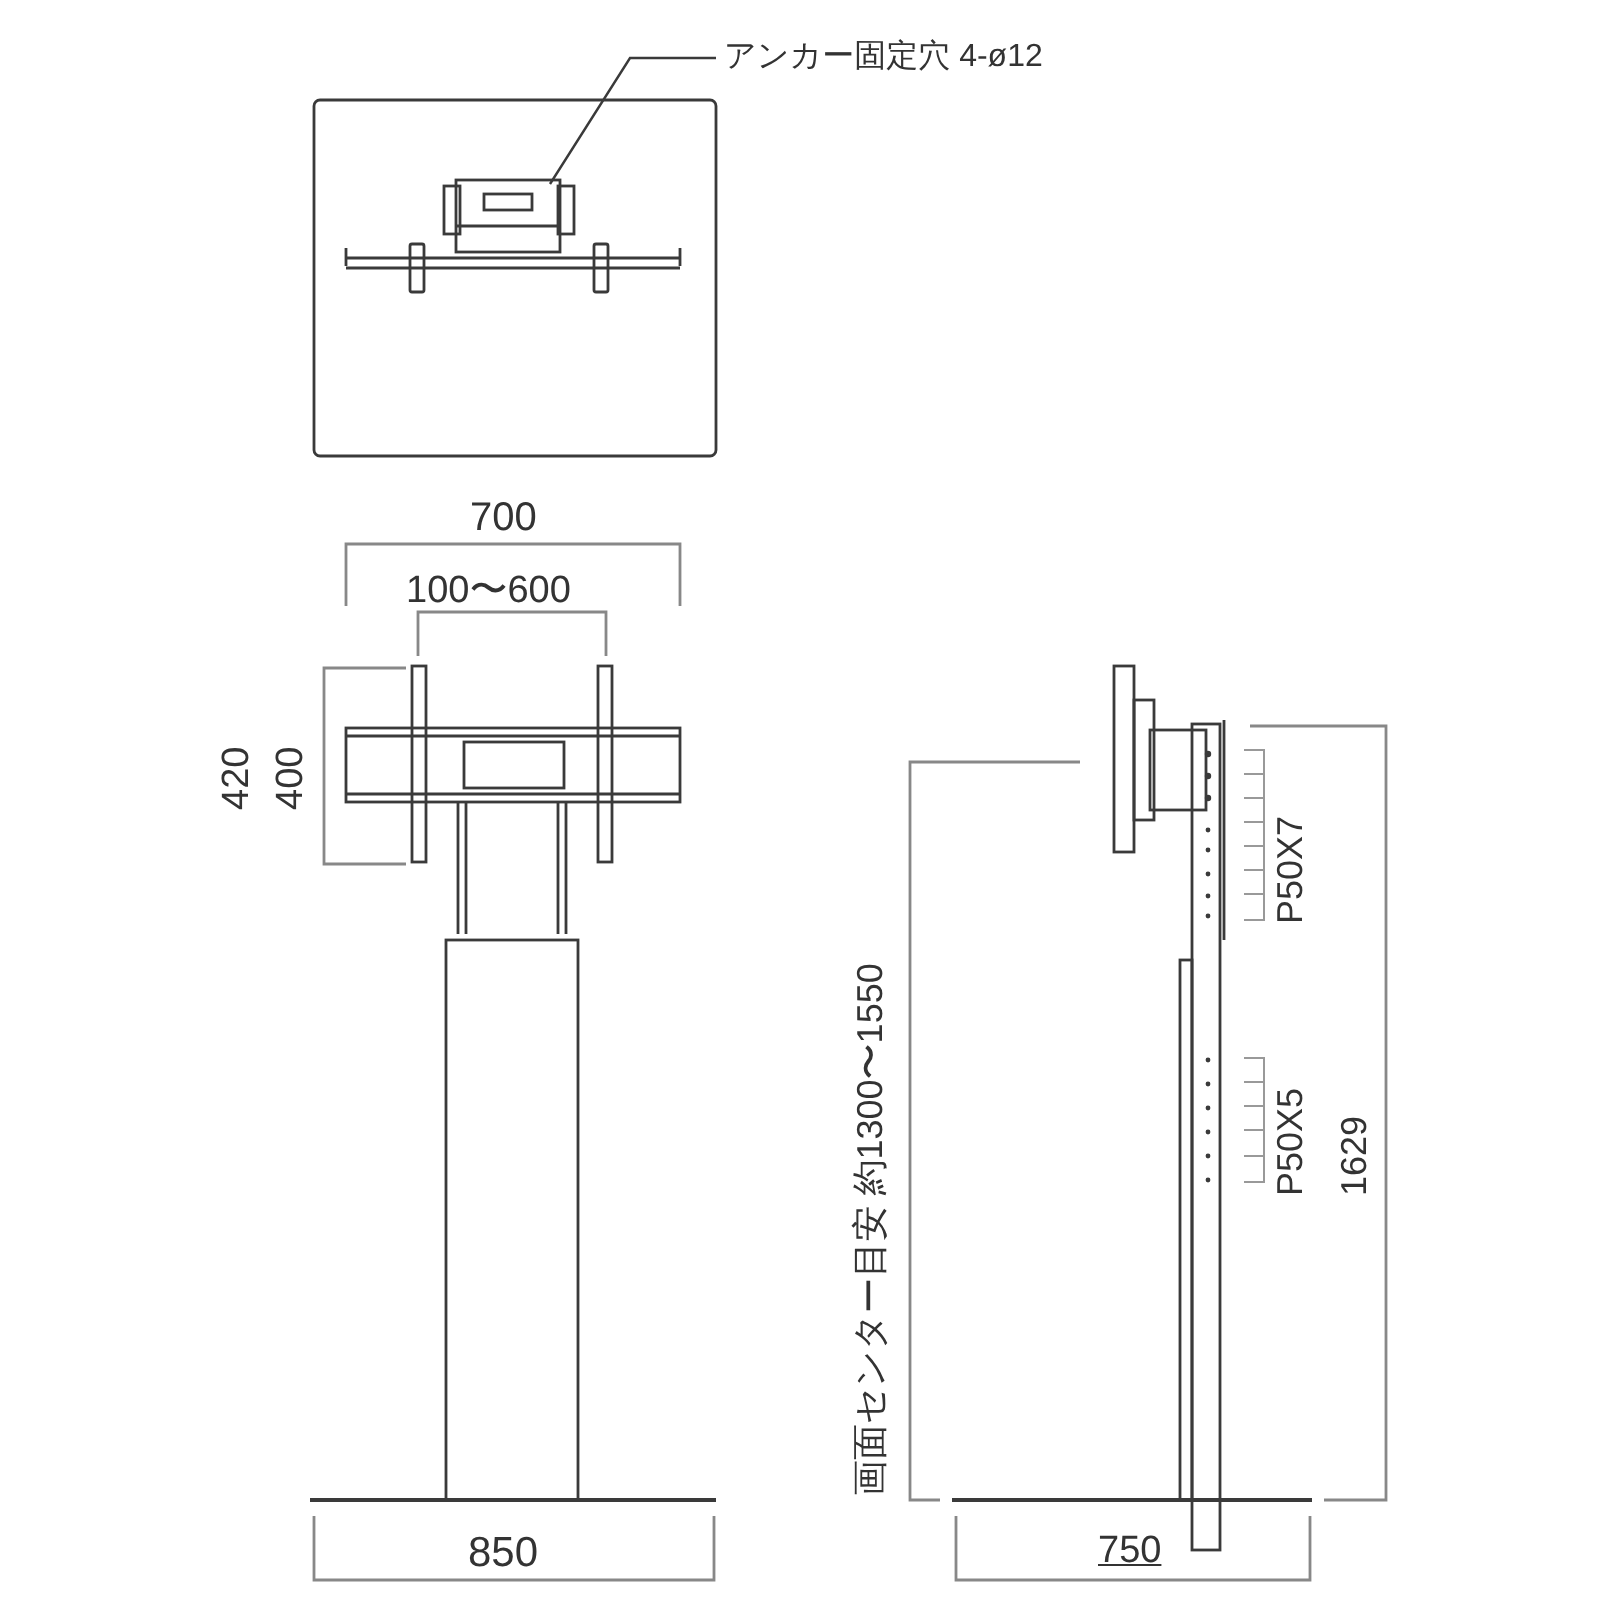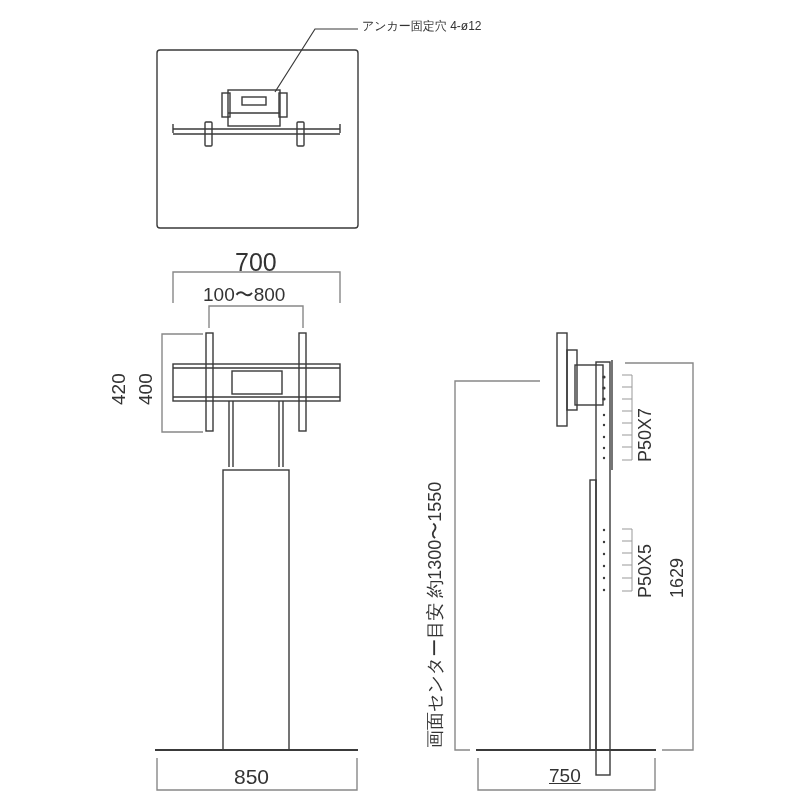--- a/index.html
+++ b/index.html
@@ -93,23 +93,23 @@
 
     <polyline points="540,381 455,381 455,750 470,750" stroke="#888"></polyline>
 
     <polyline points="625,363 693,363 693,750 662,750" stroke="#888"></polyline>
 
     <line x1="476" y1="750" x2="656" y2="750" stroke-width="2"></line>
     <polyline points="478,758 478,790 655,790 655,758" stroke="#888"></polyline>
   </g>
 </svg>
 
-<div class="lbl" style="left:362px;top:18px;font-size:12px;">アンカー固定穴 4-ø12</div>
-<div class="lbl" style="left:235px;top:248px;font-size:25px;">700</div>
-<div class="lbl" style="left:203px;top:282px;font-size:19px;">100〜800</div>
+<div class="lbl" style="left:362px;top:18px;font-size:16px;">アンカー固定穴 4-ø12</div>
+<div class="lbl" style="left:235px;top:248px;font-size:20px;">700</div>
+<div class="lbl" style="left:203px;top:282px;font-size:19px;">100〜600</div>
 <div class="lbl vert" style="left:108px;top:405px;font-size:19px;">420</div>
 <div class="lbl vert" style="left:135px;top:405px;font-size:19px;">400</div>
 <div class="lbl" style="left:234px;top:765px;font-size:21px;">850</div>
 <div class="lbl vert" style="left:423px;top:748px;font-size:18px;">画面センター目安 約1300〜1550</div>
 <div class="lbl vert" style="left:635px;top:462px;font-size:18px;">P50X7</div>
 <div class="lbl vert" style="left:635px;top:598px;font-size:18px;">P50X5</div>
 <div class="lbl vert" style="left:667px;top:598px;font-size:18px;">1629</div>
 <div class="lbl" style="left:549px;top:765px;font-size:19px;text-decoration:underline;">750</div>
 
 </body></html>

